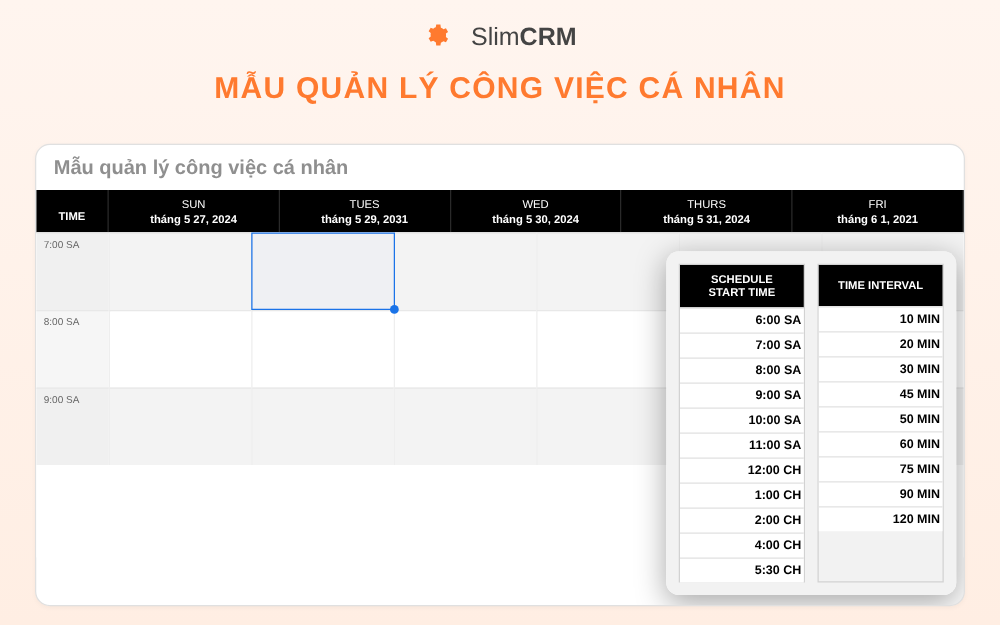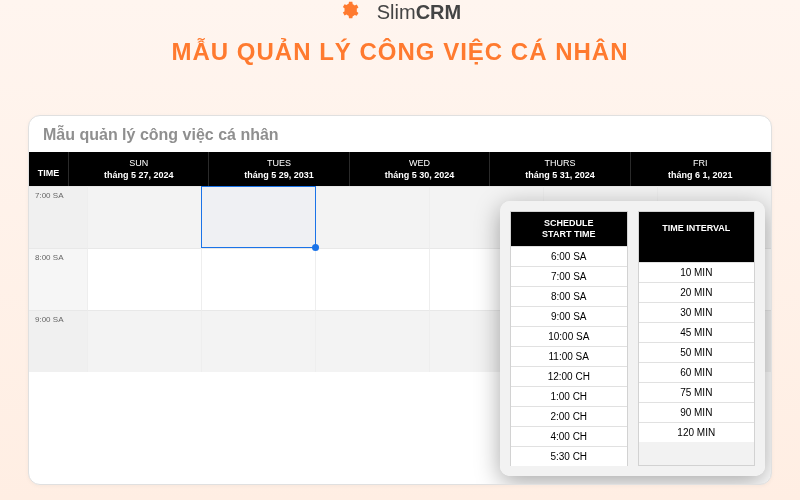--- a/index.html
+++ b/index.html
@@ -8,20 +8,21 @@
     background: linear-gradient(180deg, #fff5ef 0%, #ffeee3 100%);
     font-family: Arial, sans-serif;
     overflow: hidden;
     position: relative;
   }
   .logo-area {
     display: flex;
     align-items: center;
     justify-content: center;
     gap: 18px;
+    padding-top: 18px;
   }
   .gear-icon { width: 20px; height: 20px; }
   .logo-text {
     font-size: 20px;
     font-weight: 400;
     color: #444;
   }
   .logo-text .bold { font-weight: 700; }
   .headline {
     text-align: center;
@@ -54,21 +55,21 @@
     display: flex;
     background: #000;
     color: #fff;
   }
   .cal-header .col {
     border-right: 1px solid #2a2a2a;
     text-align: center;
     padding: 6px 4px;
   }
   .cal-header .time-col {
-    width: 40px;
+    width: 58px;
     font-size: 9px;
     font-weight: 700;
     display: flex;
     align-items: flex-end;
     justify-content: center;
     padding-bottom: 8px;
   }
   .cal-header .day-col { flex: 1; }
   .cal-header .dow { font-size: 9px; font-weight: 400; }
   .cal-header .date { font-size: 9px; font-weight: 700; margin-top: 2px; }
@@ -114,21 +115,21 @@
     right: -4px; bottom: -4px;
     width: 7px; height: 7px;
     background: #1a73e8;
     border-radius: 50%;
   }
   
   .popover {
     position: absolute;
     right: 6px;
     top: 85px;
-    width: 265px;
+    width: 232px;
     height: 275px;
     background: linear-gradient(#f2f2f2,#f2f2f2);
     border-radius: 10px;
     box-shadow: 0 6px 24px rgba(0,0,0,0.35);
     padding: 10px;
     z-index: 10;
     display: flex;
     gap: 10px;
   }
   .pcol {
@@ -142,25 +143,26 @@
     color: #fff;
     font-size: 9px;
     font-weight: 700;
     text-align: center;
     padding: 6px 4px;
     line-height: 1.2;
   }
   .popt {
     flex: 0 0 auto;
     font-size: 10px;
-    text-align: center;
+    text-align: right;
     padding: 4px 2px;
     border-top: 1px solid #e1e1e1;
     background: #fff;
     cursor: pointer;
+    font-weight: bold;
   }
 </style>
 </head>
 <body>
 
 <div class="logo-area">
   <span>
     <svg class="gear-icon" viewBox="0 0 24 24" fill="#ff7a2f">
       <path d="M12 8a4 4 0 100 8 4 4 0 000-8zm9.4 4a7.5 7.5 0 00-.13-1.4l2.05-1.6-2-3.46-2.44.98a7.6 7.6 0 00-2.42-1.4L16 2h-4l-.46 2.62a7.6 7.6 0 00-2.42 1.4l-2.44-.98-2 3.46 2.05 1.6A7.5 7.5 0 006.6 12c0 .48.05.94.13 1.4l-2.05 1.6 2 3.46 2.44-.98c.72.6 1.54 1.08 2.42 1.4L12 22h4l.46-2.62c.88-.32 1.7-.8 2.42-1.4l2.44.98 2-3.46-2.05-1.6c.08-.46.13-.92.13-1.4z"></path>
     </svg>
@@ -241,21 +243,21 @@
       <div class="popt">9:00 SA</div>
       <div class="popt">10:00 SA</div>
       <div class="popt">11:00 SA</div>
       <div class="popt">12:00 CH</div>
       <div class="popt">1:00 CH</div>
       <div class="popt">2:00 CH</div>
       <div class="popt">4:00 CH</div>
       <div class="popt">5:30 CH</div>
     </div>
     <div class="pcol">
-      <div class="phead" style="padding-top:11px;padding-bottom:28px">TIME INTERVAL</div>
+      <div class="phead" style="padding-top:11px;padding-bottom:11px">TIME INTERVAL</div>
       <div class="popt">10 MIN</div>
       <div class="popt">20 MIN</div>
       <div class="popt">30 MIN</div>
       <div class="popt">45 MIN</div>
       <div class="popt">50 MIN</div>
       <div class="popt">60 MIN</div>
       <div class="popt">75 MIN</div>
       <div class="popt">90 MIN</div>
       <div class="popt">120 MIN</div>
     </div>

